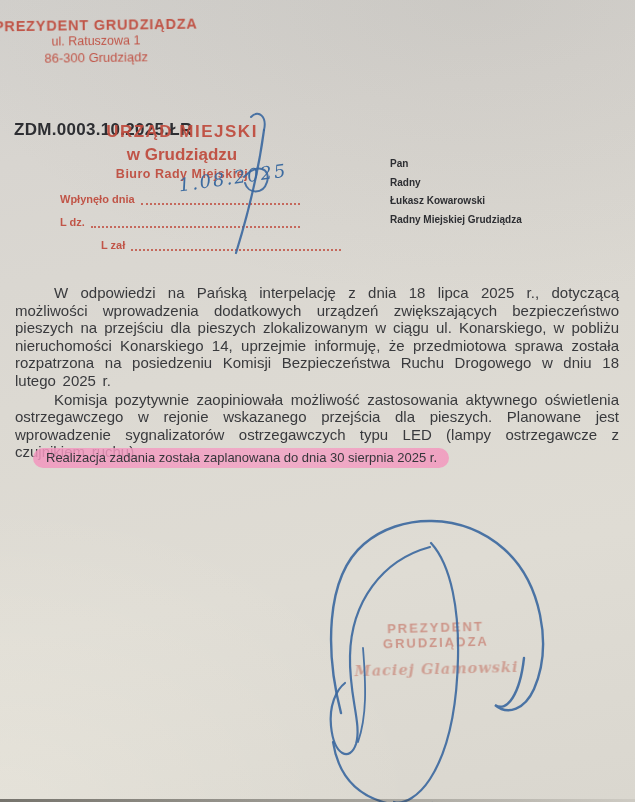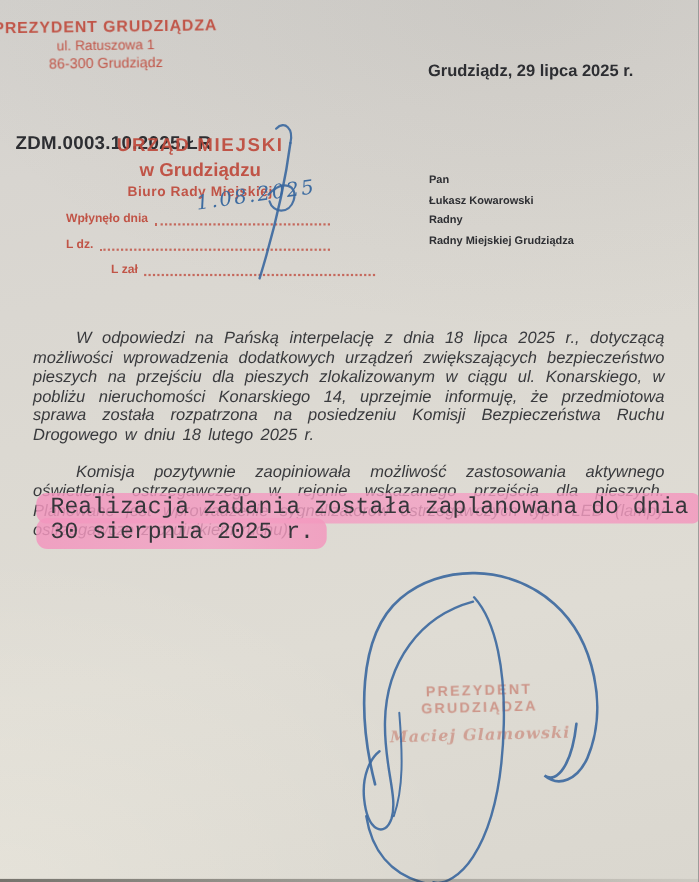--- a/index.html
+++ b/index.html
@@ -44,23 +44,23 @@
 
   
   .recipient{left:390px; top:155px; color:#2d2e32; font-weight:bold; font-size:10px; line-height:18.5px;}
 
   
   .body-text{
     left:14px; top:283px; width:606px;
     color:#393a3d; font-size:15px; line-height:17.6px;
     text-align:justify;
   }
-  .body-text p{margin:16px; text-indent:39px; word-spacing:2.5px;font-style:italic;}
+  .body-text p{margin:1px; text-indent:39px; word-spacing:2.5px;}
 
-  .highlight-line{left:33px; top:450px; font-size:21px; color:#35363a;font-family:Liberation Mono, monospace;}
+  .highlight-line{left:33px; top:450px; font-size:13px; color:#35363a;}
   .highlight-line .hl{
     background:linear-gradient(90deg, rgba(242,150,190,0.85), rgba(244,160,196,0.8) 60%, rgba(243,152,190,0.85));
     border-radius:10px; padding:2px 12px 3px 13px;
     box-decoration-break:clone;
   }
 
   
   .pen{color:#3c6ba0;}
   .handwritten-date{
     left:178px; top:167px;
@@ -91,21 +91,20 @@
 <div class="page">
 
   <div class="abs red-ink sender-stamp">
     <div class="l1">PREZYDENT GRUDZIĄDZA</div>
     <div class="l2">ul. Ratuszowa 1</div>
     <div class="l3">86-300 Grudziądz</div>
   </div>
 
   <div class="abs ref-number">ZDM.0003.10.2025.ŁR</div>
 
-  <div class="abs date-line">Grudziądz, 29 lipca 2025 r.</div>
 
   <div class="abs red-ink intake-stamp">
     <div class="intake-head">
       <div class="t1">URZĄD MIEJSKI</div>
       <div class="t2">w Grudziądzu</div>
       <div class="t3">Biuro Rady Miejskiej</div>
     </div>
     <div class="intake-row row1">
       <span class="lbl">Wpłynęło dnia</span>
       <span class="dots"></span>
@@ -123,22 +122,22 @@
   <div class="abs pen handwritten-date">1.08.2025</div>
 
   <svg class="abs ink" width="635" height="802" viewBox="0 0 635 802">
     <path d="M 264 130 C 259 168 248 214 236 253" stroke-width="2.2"></path>
     <path d="M 264 130 C 267 117 259 109 251 117" stroke-width="2"></path>
     <path d="M 244 177 C 257 163 271 168 267 182 C 263 195 248 194 245 183" stroke-width="2"></path>
   </svg>
 
   <div class="abs recipient">
     <div>Pan</div>
+    <div>Radny</div>
     <div>Łukasz Kowarowski</div>
-    <div>Radny</div>
     <div>Radny Miejskiej Grudziądza</div>
   </div>
 
   <div class="abs body-text">
     <p>W odpowiedzi na Pańską interpelację z dnia 18 lipca 2025 r., dotyczącą możliwości wprowadzenia dodatkowych urządzeń zwiększających bezpieczeństwo pieszych na przejściu dla pieszych zlokalizowanym w ciągu ul. Konarskiego, w pobliżu nieruchomości Konarskiego 14, uprzejmie informuję, że przedmiotowa sprawa została rozpatrzona na posiedzeniu Komisji Bezpieczeństwa Ruchu Drogowego w dniu 18 lutego 2025 r.</p>
     <p>Komisja pozytywnie zaopiniowała możliwość zastosowania aktywnego oświetlenia ostrzegawczego w rejonie wskazanego przejścia dla pieszych. Planowane jest wprowadzenie sygnalizatorów ostrzegawczych typu LED (lampy ostrzegawcze z czujnikiem ruchu).</p>
   </div>
 
   <div class="abs highlight-line">
     <span class="hl">Realizacja zadania została zaplanowana do dnia 30 sierpnia 2025 r.</span>

